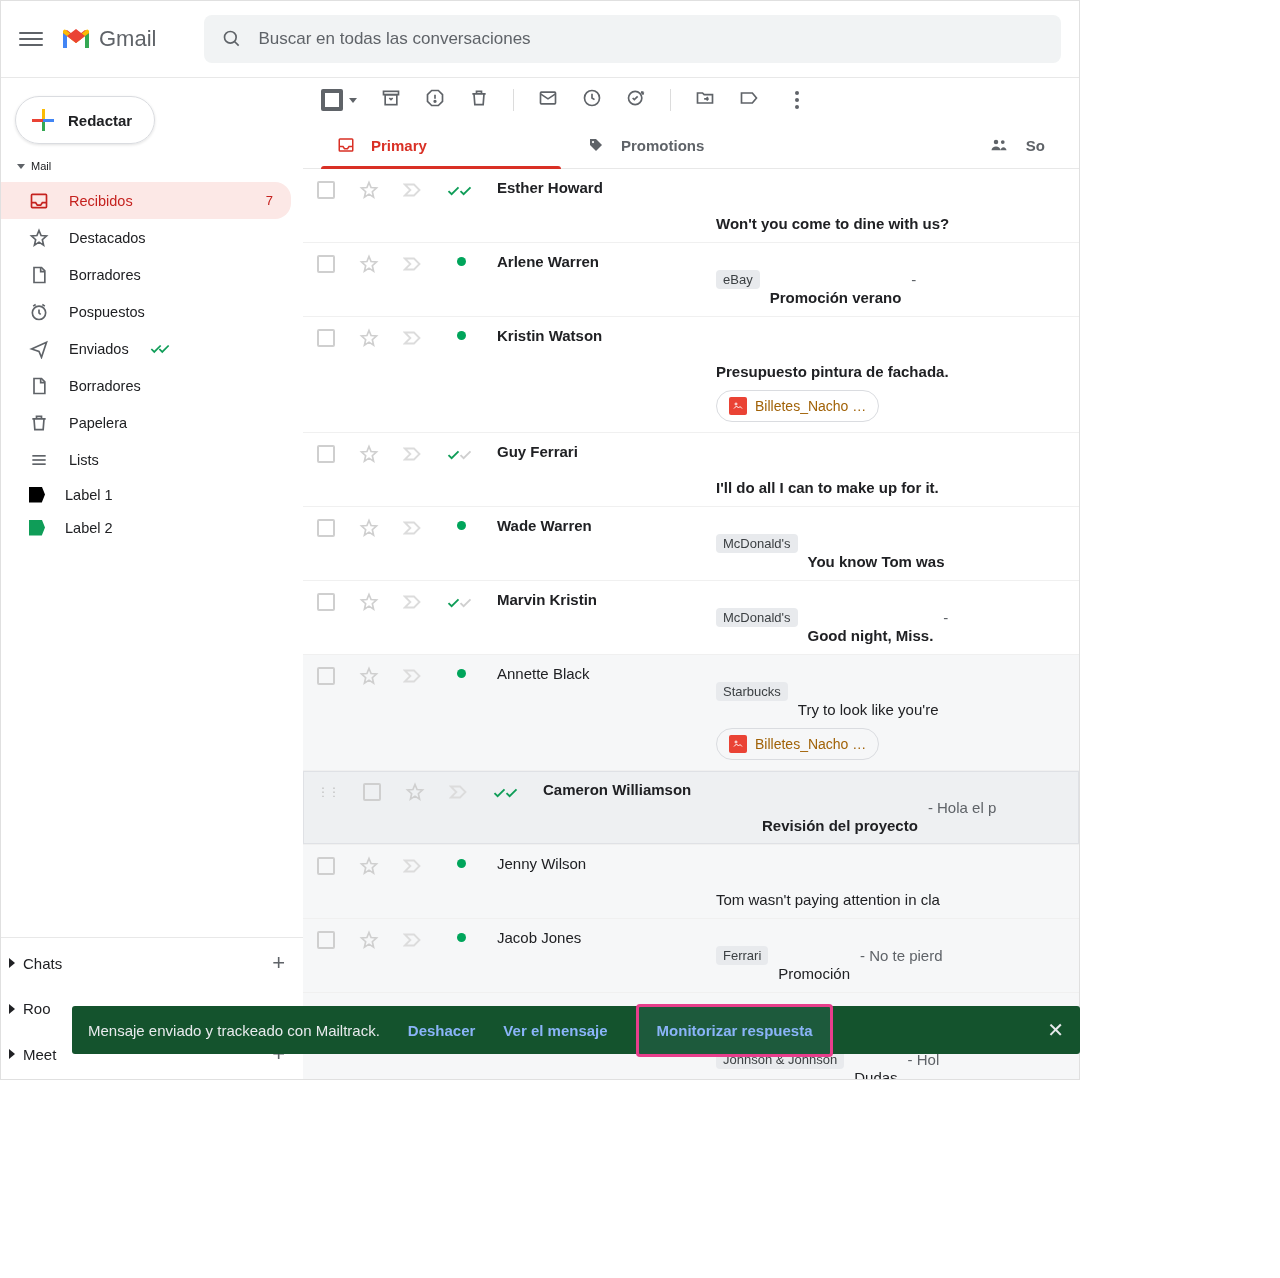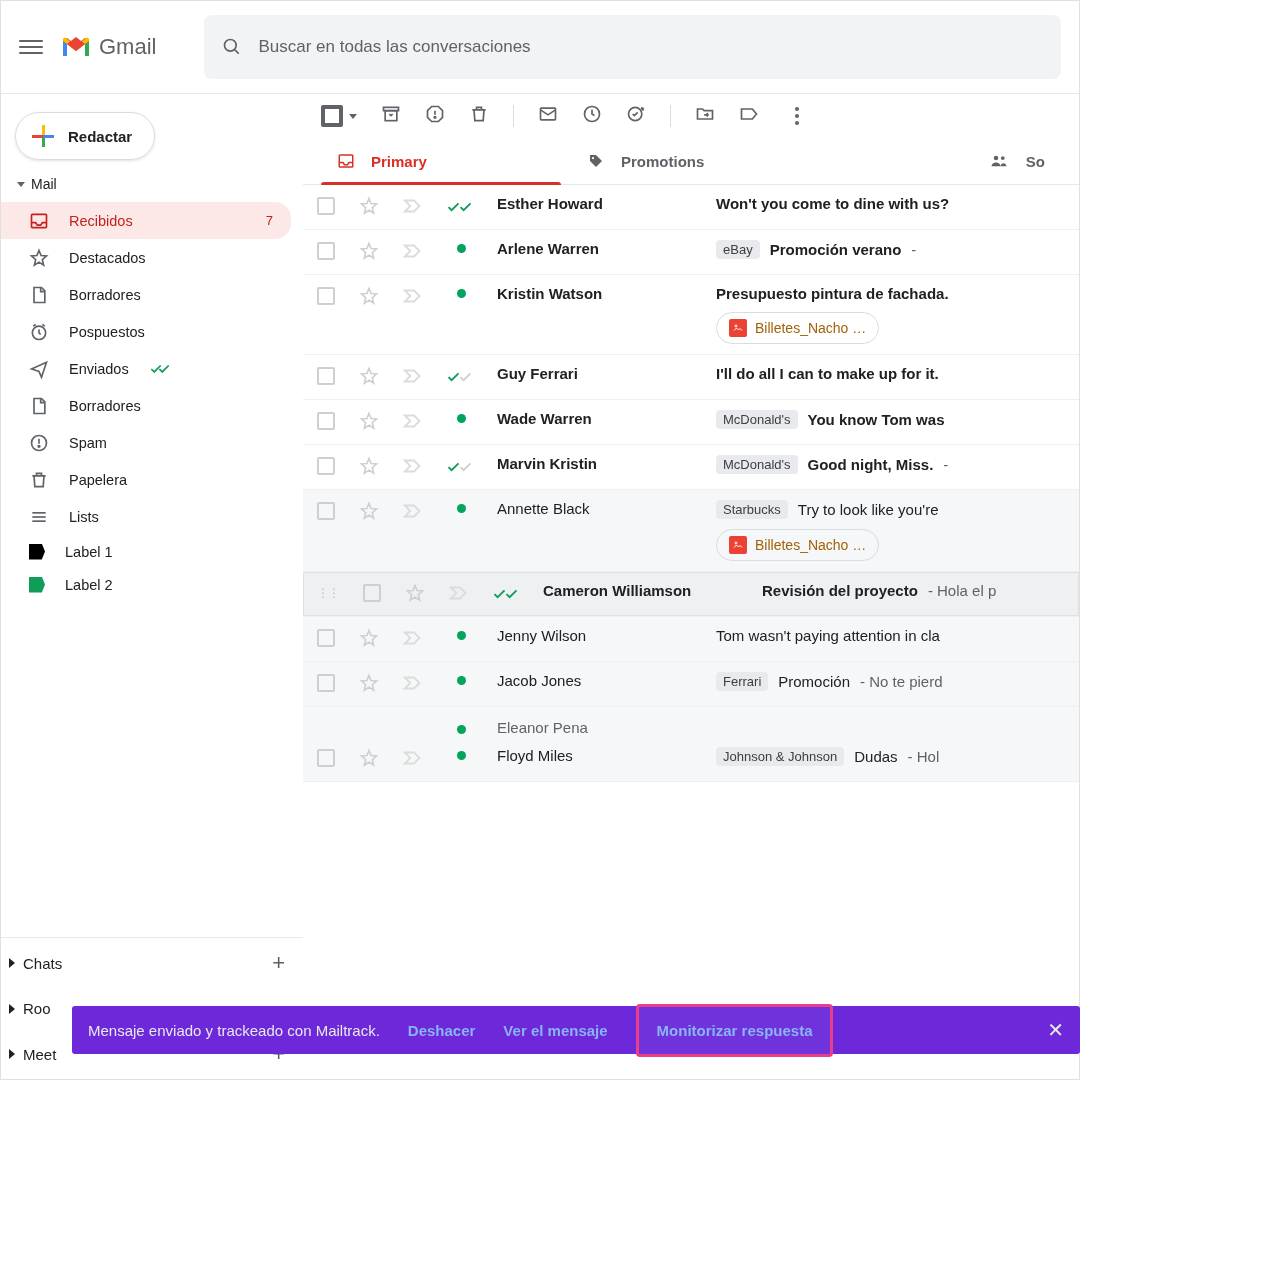--- a/index.html
+++ b/index.html
@@ -5,34 +5,34 @@
   * { box-sizing: border-box; font-family: Arial, Helvetica, sans-serif; }
   body { margin: 0; background: #fff; color: #202124; width: 1080px; height:1080px; overflow:hidden; position:relative;}
   .app { display:flex; flex-direction:column; height:100%; border:1px solid #e0e0e0; box-shadow:0 4px 24px rgba(0,0,0,.1);}
   
   .hdr { display:flex; align-items:center; padding:14px 18px; border-bottom:1px solid #e8e8e8;}
   .menu-btn { width:24px; height:24px; display:flex; flex-direction:column; justify-content:center; gap:4px; cursor:pointer; margin-right:18px;}
   .menu-btn span{height:2px;background:#5f6368;border-radius:2px;}
   .logo { display:flex; align-items:center; gap:8px; }
   .logo-m svg{display:block;}
   .logo-txt{font-size:22px; color:#5f6368;}
-  .search { flex:1; margin-left:48px; background:#f1f3f4; border-radius:8px; height:64px; display:flex; align-items:center; padding:0 18px; color:#5f6368;}
+  .search { flex:1; margin-left:48px; background:#f1f3f4; border-radius:8px; height:48px; display:flex; align-items:center; padding:0 18px; color:#5f6368;}
   .search svg{margin-right:16px;}
   .search-text{font-size:17px;}
   
   .body { flex:1; display:flex; overflow:hidden;}
   
   .sb { width:302px; flex:0 0 302px; display:flex; flex-direction:column; border-right:0;}
   .compose{margin:18px 8px 10px 14px;display:inline-flex;align-items:center;gap:14px;border:1px solid #dadce0;border-radius:24px;padding:12px 22px 12px 16px;box-shadow:0 1px 3px rgba(0,0,0,.12);font-size:15px;font-weight:600;width:fit-content;}
   .plus{position:relative;width:22px;height:22px;}
   .plus::before,.plus::after{content:"";position:absolute;background:#34a853;}
   .plus::before{left:10px;top:0;width:3px;height:22px;}
   .plus::after{top:10px;left:0;width:22px;height:3px;background:linear-gradient(90deg,#ea4335 0 50%,#4285f4 50% 100%);}
   .plus::before{background:linear-gradient(180deg,#fbbc05 0 50%,#34a853 50% 100%);}
-  .sb-sec{font-size:14px;color:#202124;padding:6px 0 6px 16px;display:flex;align-items:center;gap:6px;font-weight:500;}
+  .sb-sec{font-size:11px;color:#202124;padding:6px 0 6px 16px;display:flex;align-items:center;gap:6px;font-weight:500;}
   .caret{width:0;height:0;border-left:4px solid transparent;border-right:4px solid transparent;border-top:5px solid #5f6368;display:inline-block;}
   .nav{list-style:none;margin:4px 0 0 0;padding:0;}
   .nav li{display:flex;align-items:center;padding:8.5px 18px 8.5px 28px;font-size:14.5px;color:#202124;border-radius:0 16px 16px 0;margin-right:12px;gap:20px;cursor:pointer;}
   .nav li.active{background:#fce8e6;color:#c5221f;font-weight:400;}
   .nav .cnt{margin-left:auto;font-size:13px;}
   .nav li.active .cnt{color:#c5221f;}
   .ic{width:20px;height:20px;display:flex;align-items:center;justify-content:center;color:#5f6368;flex:0 0 20px;}
   .nav li.active .ic{color:#c5221f;}
   .lbl-swatch{width:16px;height:16px;background:#000;clip-path:polygon(0 0,80% 0,100% 50%,80% 100%,0 100%);}
   .sw-green{background:#0f9d58;}
@@ -69,31 +69,31 @@
   .imp{color:#dcdcdc;flex:0 0 22px;margin-top:3px;}
   .imp svg{display:block;}
   .status{width:24px;flex:0 0 24px;display:flex;justify-content:center;margin-top:4px;}
   .dot{width:9px;height:9px;border-radius:50%;background:#00a55b;display:block;}
   .dchk2{display:flex;}
   .dchk2 svg{width:15px;display:block;margin-left:-3px;}
   .sender{font-weight:700;width:195px;flex:0 0 195px;}
   .row.read .sender{font-weight:400;}
   .subj{flex:1;min-width:0;}
   .subj .fl{display:flex;align-items:center;gap:10px;flex-wrap:wrap;}
-  .subj-txt{font-weight:700;}
+  .subj-txt{font-weight:700;margin-top:36px;}
   .row.read .subj-txt{font-weight:400;}
   .prev{color:#5f6368;}
   .tag{background:#e8eaed;color:#3c4043;font-size:13px;padding:2px 7px;border-radius:4px;font-weight:500;}
   .attach{border:1px solid #dadce0;border-radius:16px;display:inline-flex;align-items:center;gap:8px;padding:6px 12px;font-size:14px;color:#a16207;margin-top:10px;}
   .att-ic{width:18px;height:18px;background:#ea4335;border-radius:2px;display:flex;align-items:center;justify-content:center;}
   .att-ic svg{color:#fff;}
   .row.cut{padding-bottom:0;align-items:center;border-bottom:0;}
   .row.cut .sender{color:#5f6368;}
   
-  .toast{position:absolute;left:72px;right:0;bottom:26px;background:#6d28d9;color:#e8eaed;display:flex;align-items:center;padding:0 16px;height:48px;font-size:15px;border-radius:3px;gap:28px;}
+  .toast{position:absolute;left:72px;right:0;bottom:26px;background:#14532d;color:#e8eaed;display:flex;align-items:center;padding:0 16px;height:48px;font-size:15px;border-radius:3px;gap:28px;}
   .toast .msg{}
   .toast .lnk{color:#8ab4f8;font-weight:600;cursor:pointer;}
   .toast .hl{padding:15px 18px;border:3px solid #e83e8c;border-radius:4px;background:rgba(138,180,248,.08);}
   .toast .close{font-size:20px;margin-left:auto;cursor:pointer;color:#e8eaed;}
 </style>
 </head>
 <body>
 
 <div class="app">
   <div class="hdr">
@@ -191,30 +191,20 @@
               <svg width="20" height="20" viewBox="0 0 24 24" fill="none" stroke="currentColor" stroke-width="2">
                 <path d="M6 3h9l4 4v14H6z"></path>
                 <path d="M14 3v5h5"></path>
               </svg>
             </span>
             <span>Borradores</span>
           </li>
           <li>
             <span class="ic">
               <svg width="20" height="20" viewBox="0 0 24 24" fill="none" stroke="currentColor" stroke-width="2">
-                <circle cx="12" cy="12" r="9"></circle>
-                <line x1="12" y1="7" x2="12" y2="13"></line>
-                <circle cx="12" cy="16" r="1" fill="currentColor"></circle>
-              </svg>
-            </span>
-            <span>Spam</span>
-          </li>
-          <li>
-            <span class="ic">
-              <svg width="20" height="20" viewBox="0 0 24 24" fill="none" stroke="currentColor" stroke-width="2">
                 <path d="M4 7h16M9 7V4h6v3M6 7l1 13h10l1-13"></path>
               </svg>
             </span>
             <span>Papelera</span>
           </li>
           <li>
             <span class="ic">
               <svg width="20" height="20" viewBox="0 0 24 24" fill="currentColor">
                 <rect x="4" y="6" width="16" height="2"></rect>
                 <rect x="4" y="11" width="16" height="2"></rect>

